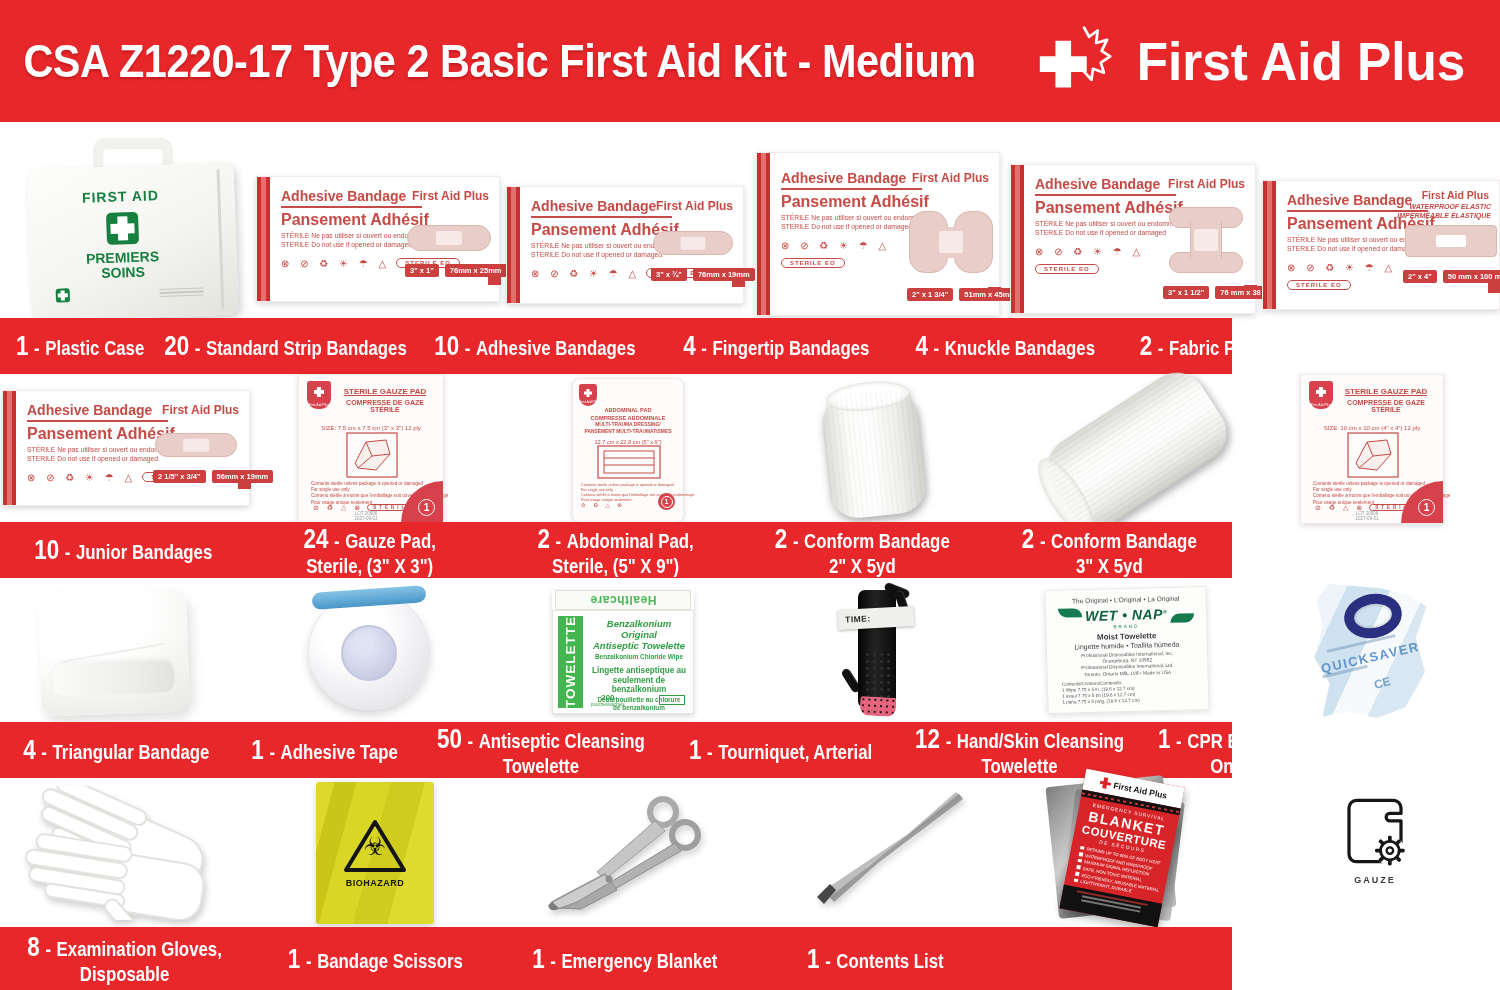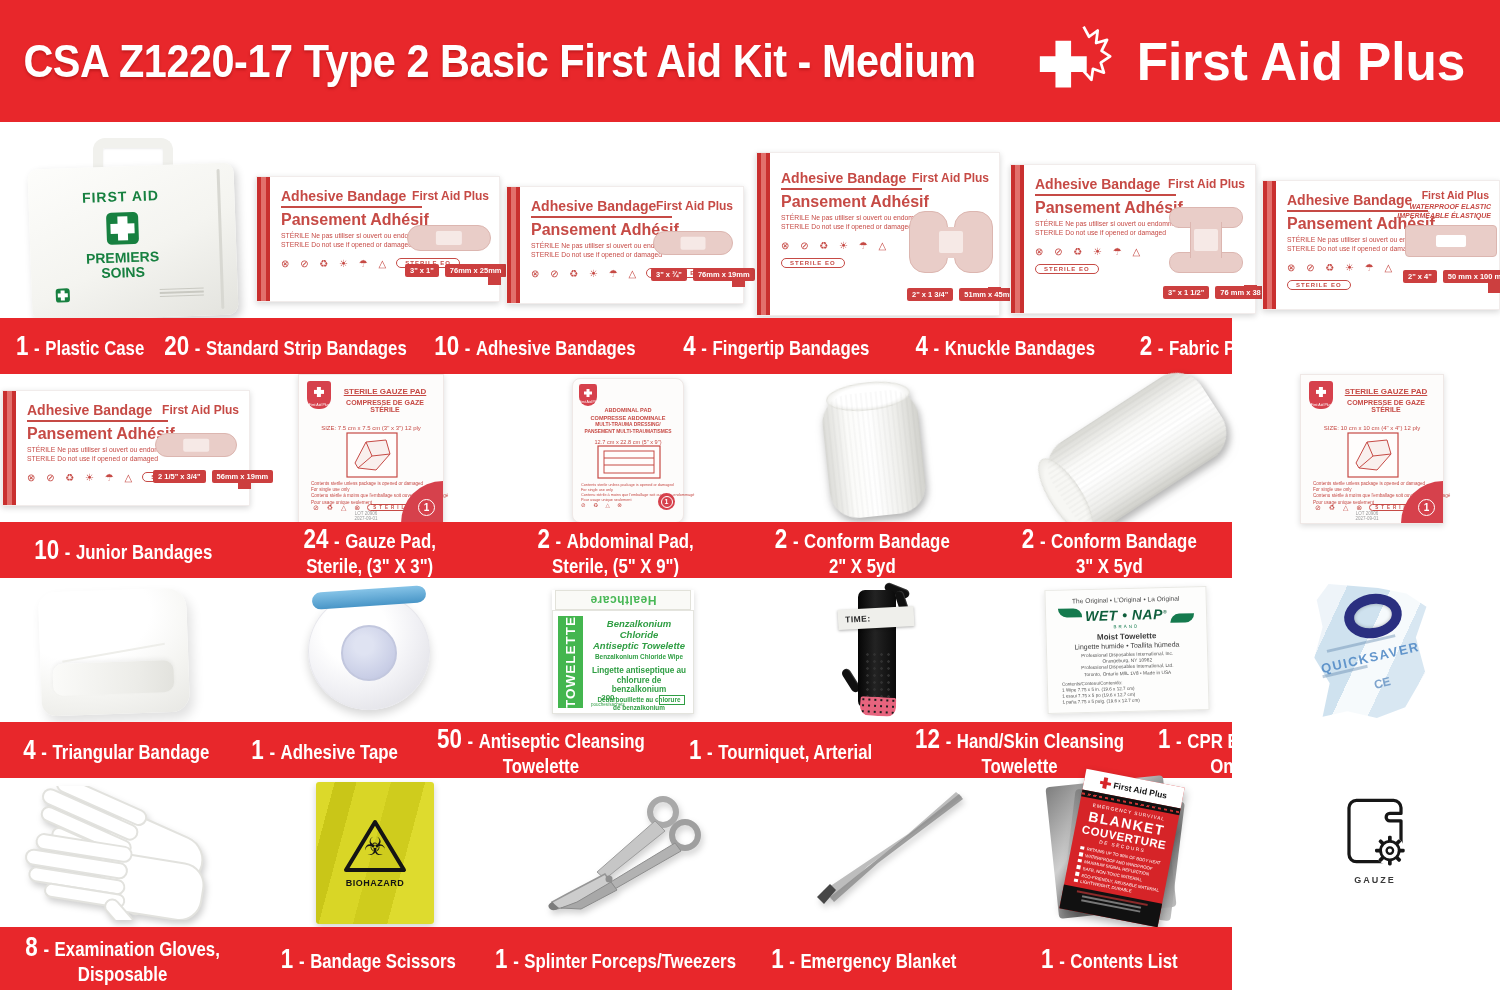--- a/index.html
+++ b/index.html
@@ -494,25 +494,25 @@
 
   <div class="twl" style="left:552px;top:590px;width:142px;height:124px">
     <div class="twl-top">
         <span>Healthcare</span>
       </div>
     <div class="twl-front">
       <div class="twl-band">
           <span>TOWELETTE</span>
         </div>
       <div class="abs" style="left:36px;right:4px;top:8px">
-        <div class="twl-g1">Benzalkonium Chloride</div>
+        <div class="twl-g1">Benzalkonium Original</div>
         <div class="twl-g1">Antiseptic Towelette</div>
         <div class="twl-g2">Benzalkonium Chloride Wipe</div>
         <div class="twl-g3" style="margin-top:6px">Lingette antiseptique au</div>
-        <div class="twl-g3">chlorure de benzalkonium</div>
+        <div class="twl-g3">seulement de benzalkonium</div>
         <div class="twl-g2">Débarbouillette au chlorure</div>
         <div class="twl-g2">de benzalkonium</div>
       </div>
       <div class="twl-n">
           <b>200</b>
           <i>pouches/sachets</i>
         </div>
       <div class="twl-bx"></div>
     </div>
   </div>
@@ -708,25 +708,20 @@
           <div class="l2">Disposable</div>
         </div>
       </div>
     <div class="cell">
         <div class="ci">
           <div class="l1"><span class="qty">1</span><span class="sep">-</span><span>Bandage Scissors</span></div>
         </div>
       </div>
     <div class="cell">
         <div class="ci">
-          <div class="l1"><span class="qty">1</span><span class="sep">-</span><span>Splinter Forceps/Tweezers</span></div>
-        </div>
-      </div>
-    <div class="cell">
-        <div class="ci">
           <div class="l1"><span class="qty">1</span><span class="sep">-</span><span>Emergency Blanket</span></div>
         </div>
       </div>
     <div class="cell">
         <div class="ci">
           <div class="l1"><span class="qty">1</span><span class="sep">-</span><span>Contents List</span></div>
         </div>
       </div>
   </div>
 

